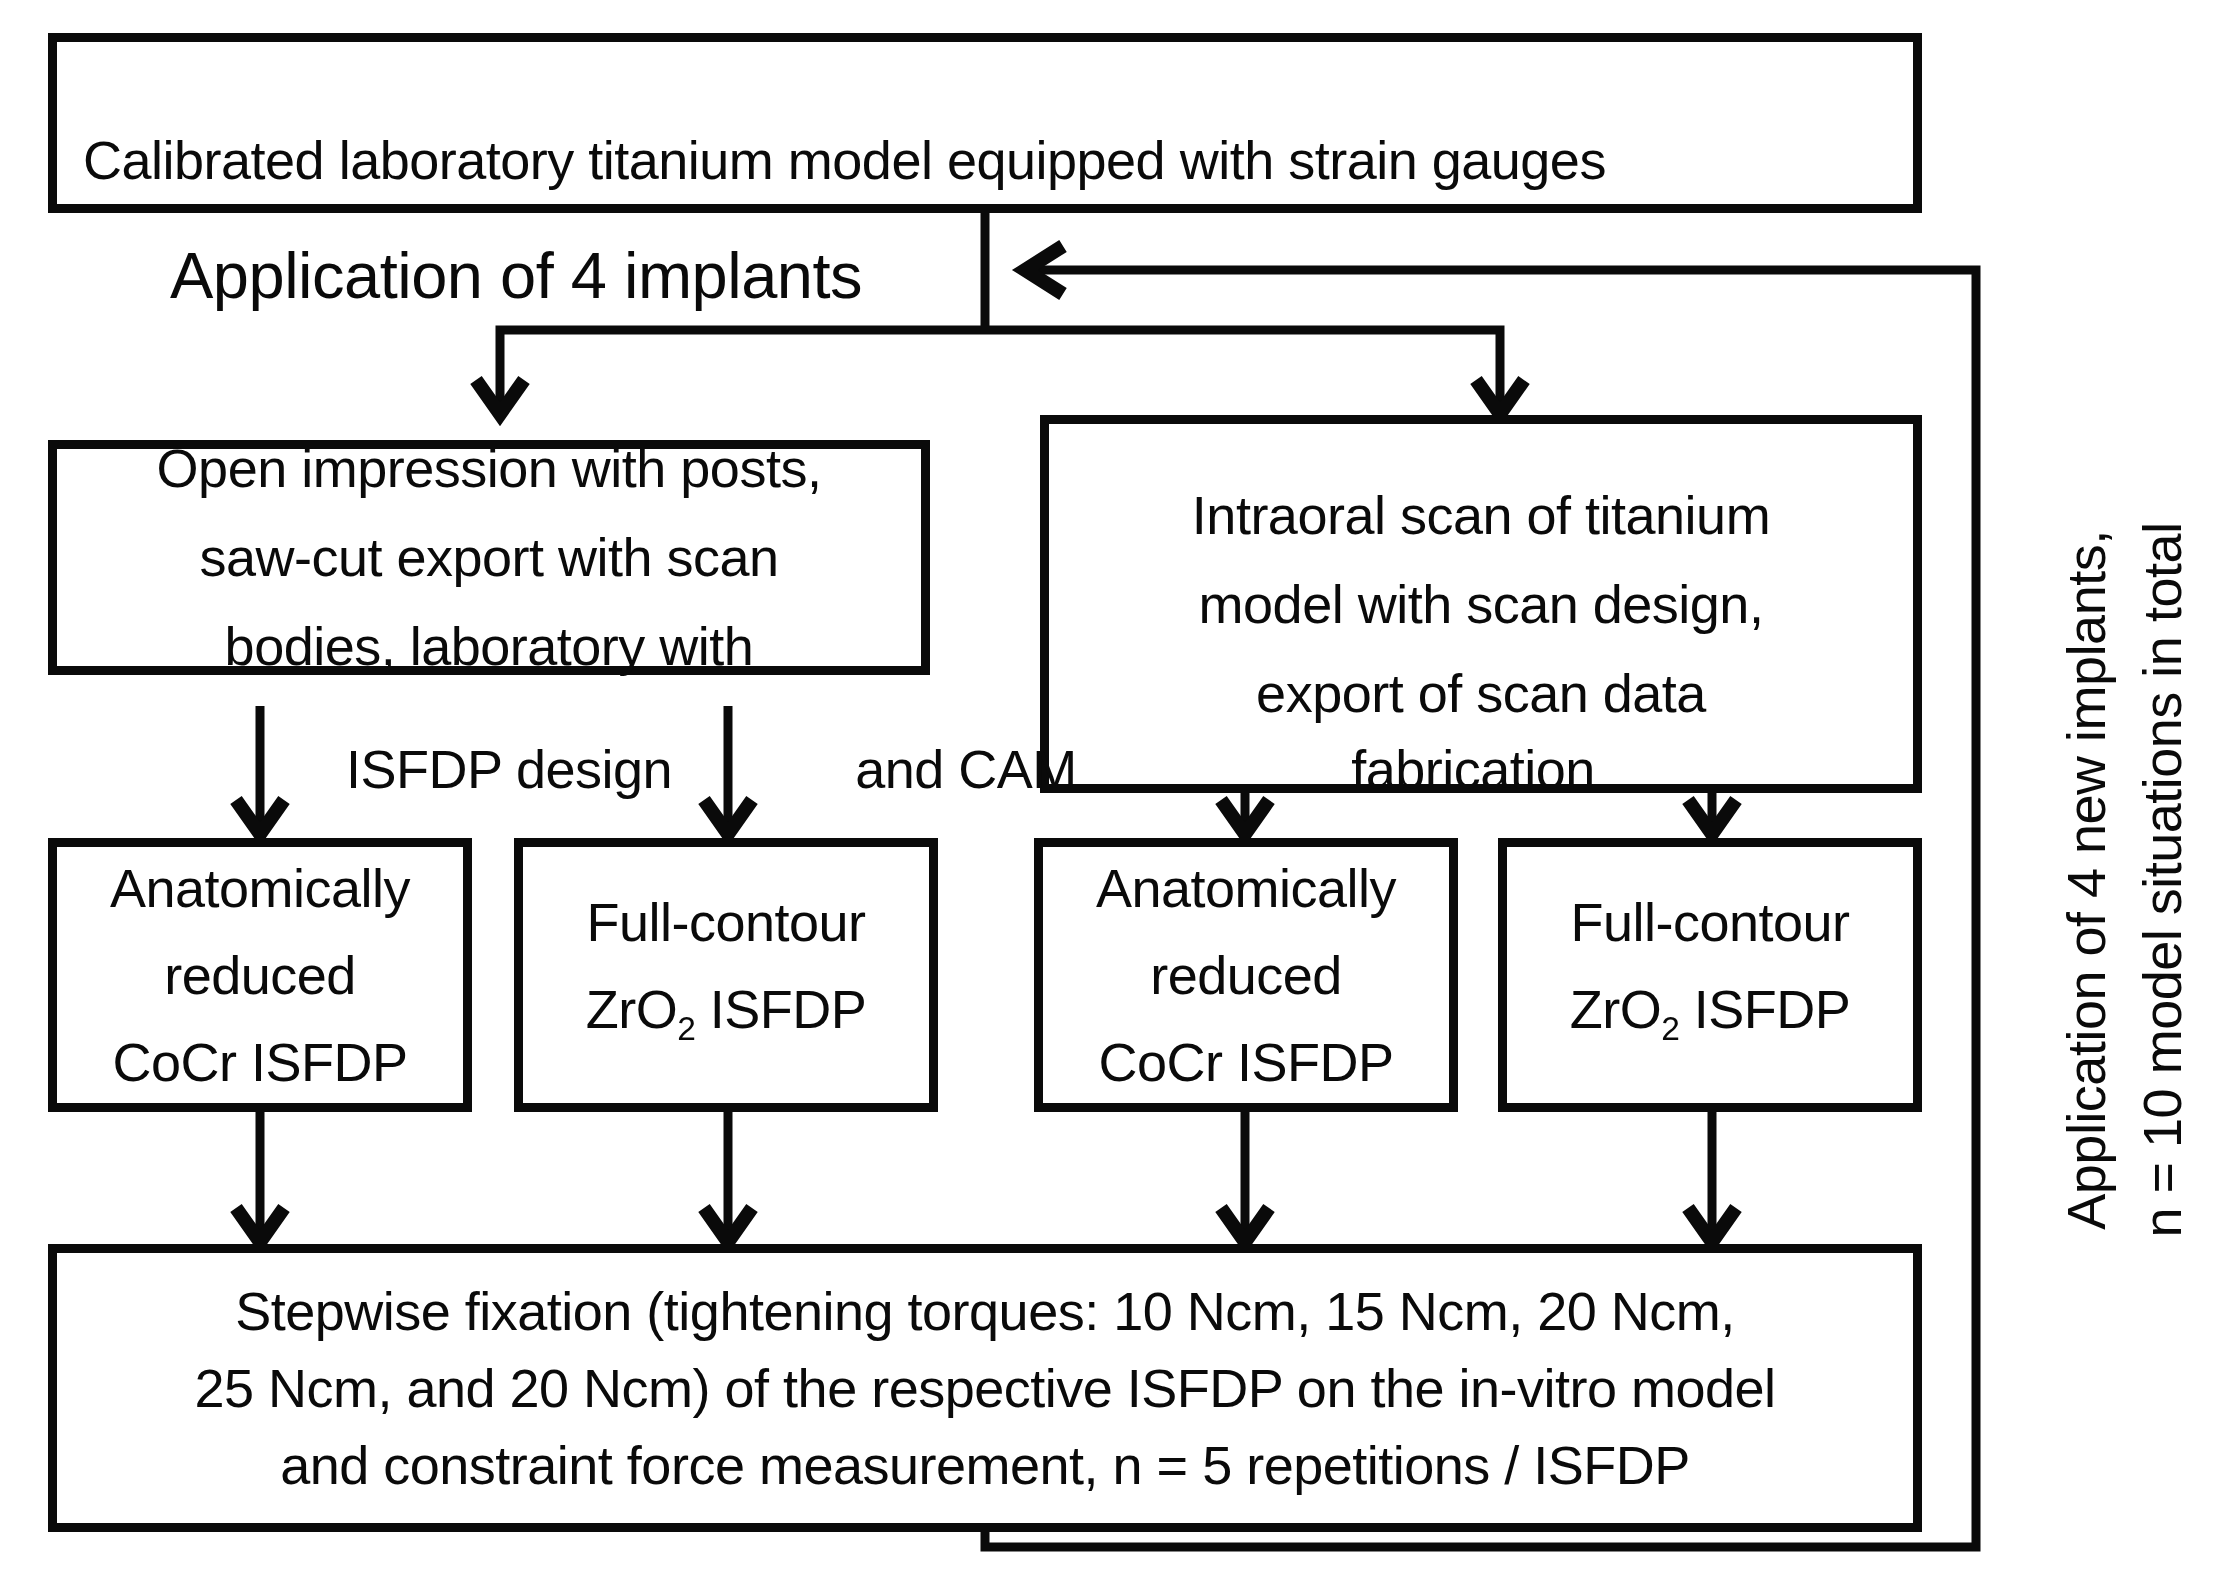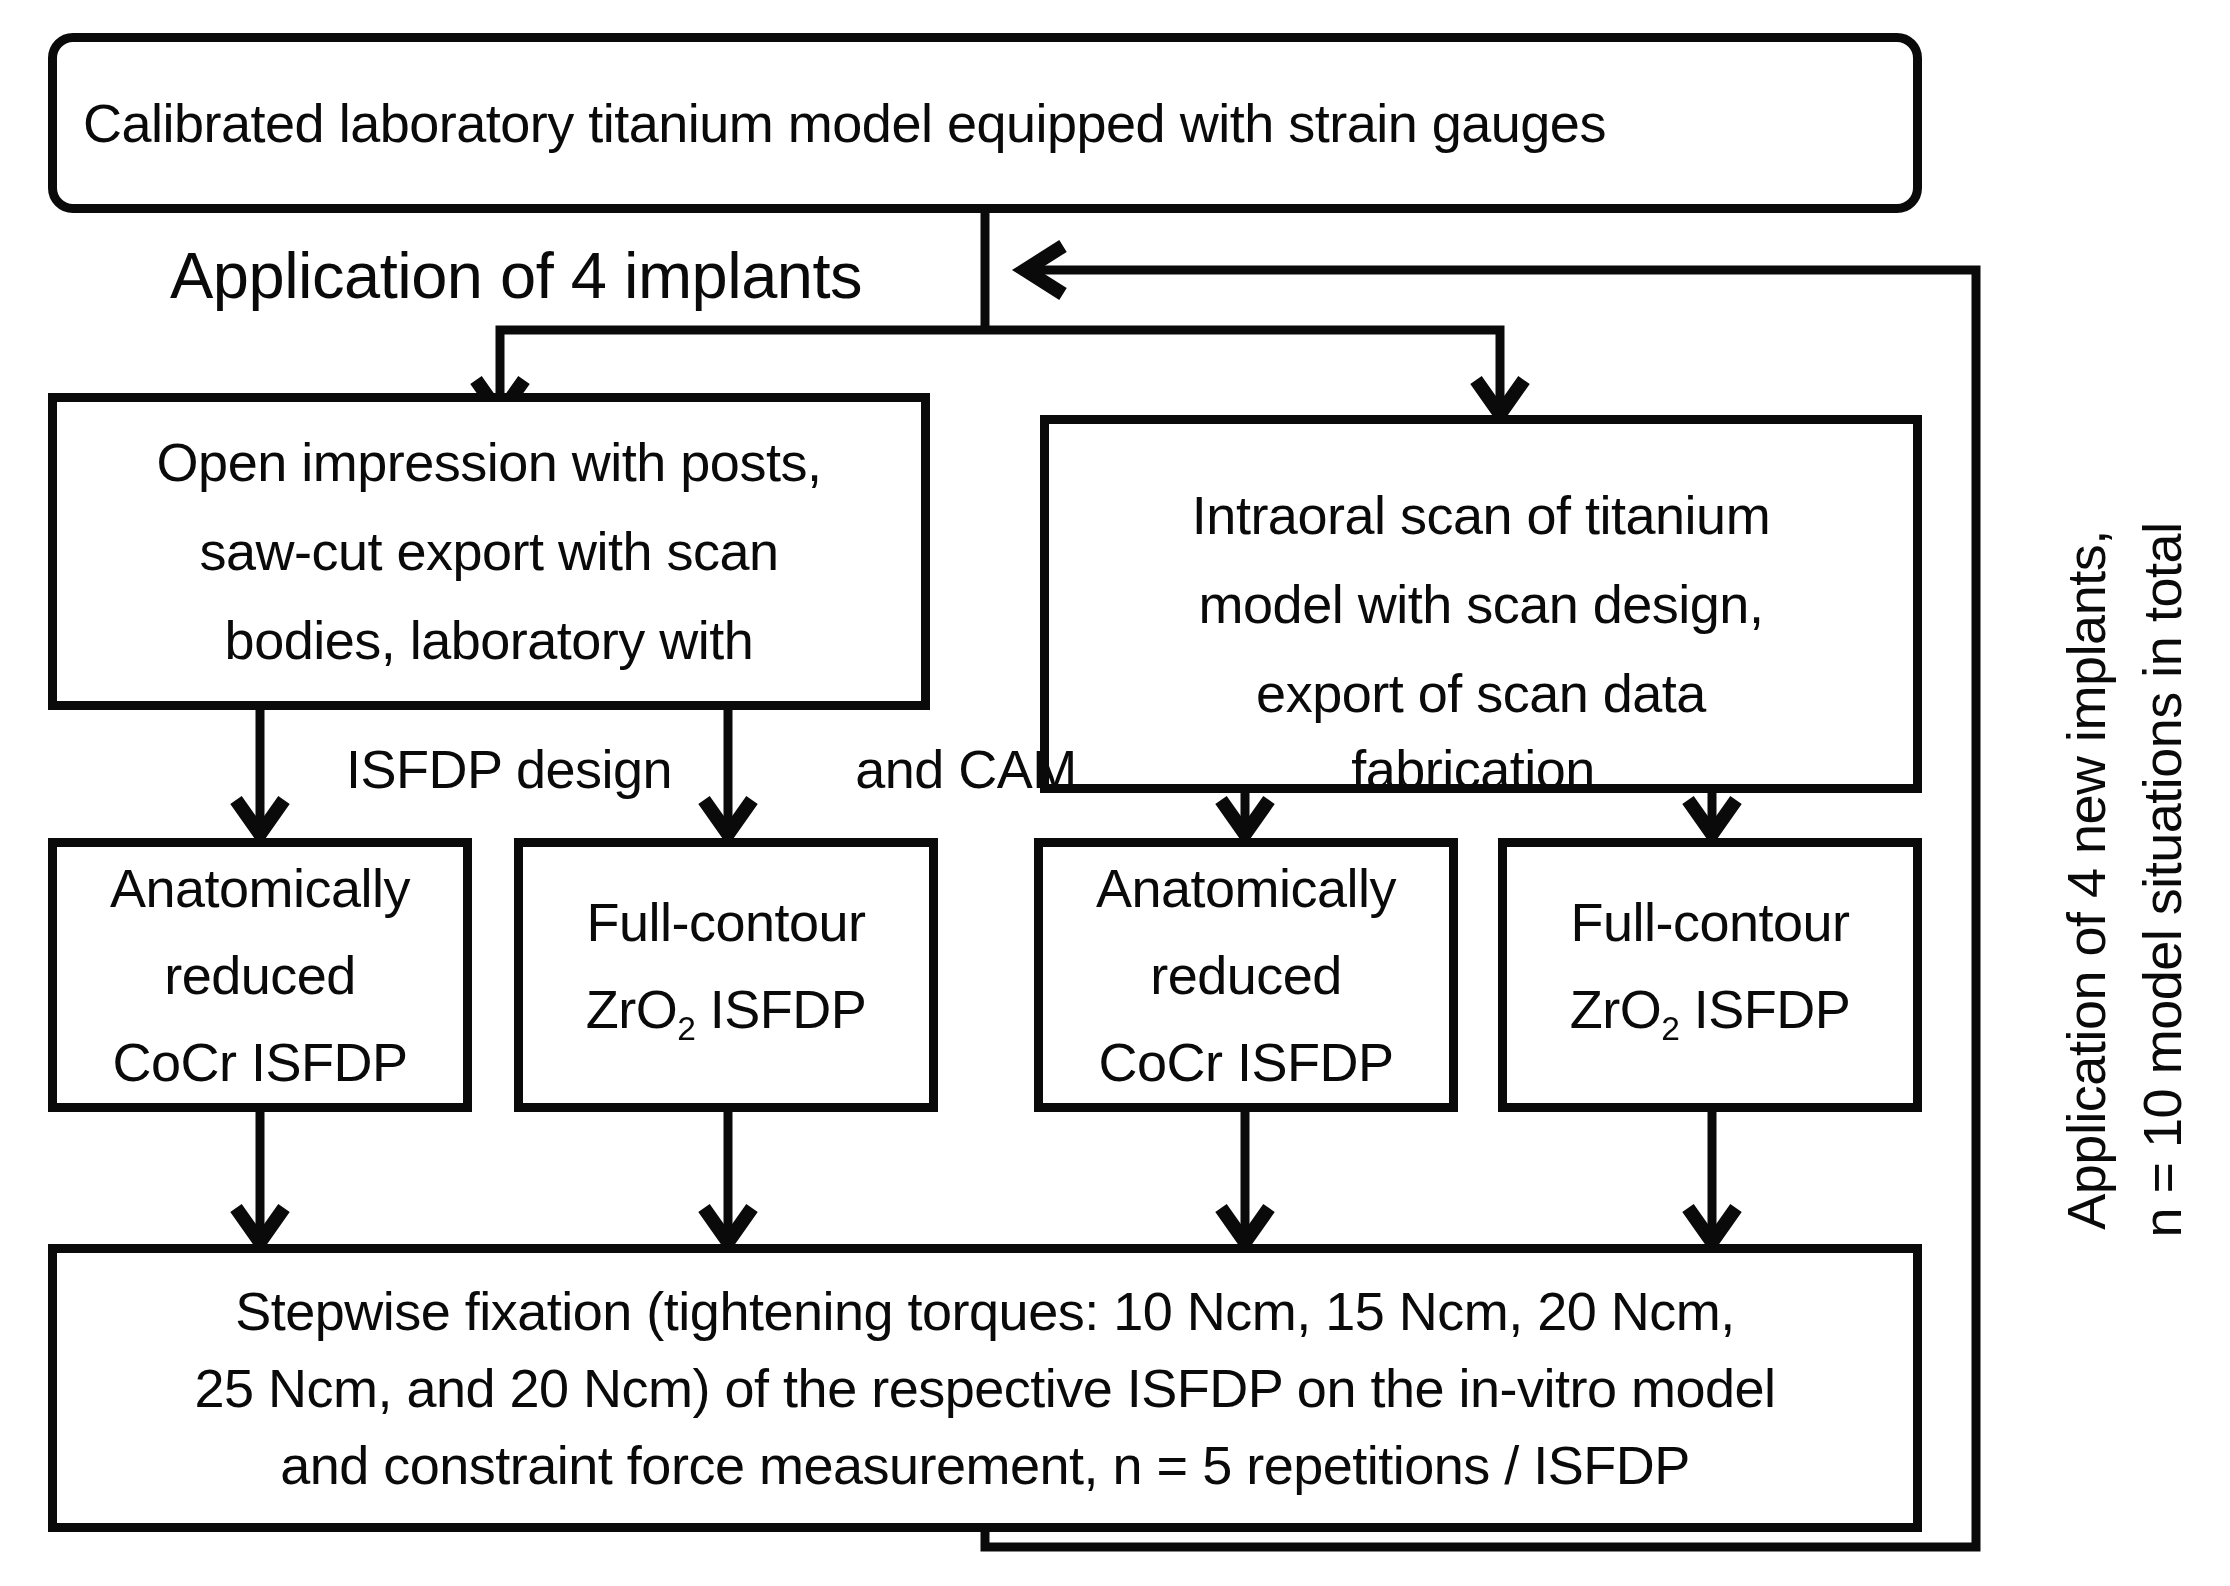--- a/index.html
+++ b/index.html
@@ -28,24 +28,24 @@
   #connectors{position:absolute;left:0;top:0;width:2230px;height:1586px;}
   #connectors path{stroke:#0a0a0a;fill:none;}
   .shaft{stroke-width:9px;}
   .head{stroke-width:14px;}
   .floating-label{
     position:absolute;
     font-size:54px;
     white-space:nowrap;
   }
   .centered{transform:translateX(-50%);}
-  #box-top{left:48px;top:33px;width:1874px;height:180px;justify-content:center;border-radius:25px;}
+  #box-top{left:48px;top:33px;width:1874px;height:180px;justify-content:flex-end;}
   #box-top .bline{text-align:left;padding-left:26px;}
   #label-application{left:170px;top:238px;font-size:65px;}
-  #box-mid-left{left:48px;top:393px;width:882px;height:317px;line-height:89px;}
+  #box-mid-left{left:48px;top:440px;width:882px;height:235px;line-height:89px;}
   #box-mid-right{left:1040px;top:415px;width:882px;height:378px;line-height:89px;}
   #label-isfdp-design{left:509px;top:738px;}
   #label-and-cam{left:966px;top:738px;}
   #label-fabrication{left:1473px;top:738px;}
   #box-cocr-left{left:48px;top:838px;width:424px;height:274px;}
   #box-zro2-left{left:514px;top:838px;width:424px;height:274px;}
   #box-cocr-right{left:1034px;top:838px;width:424px;height:274px;}
   #box-zro2-right{left:1498px;top:838px;width:424px;height:274px;}
   #box-bottom{left:48px;top:1244px;width:1874px;height:288px;line-height:77px;}
   #label-loop{

